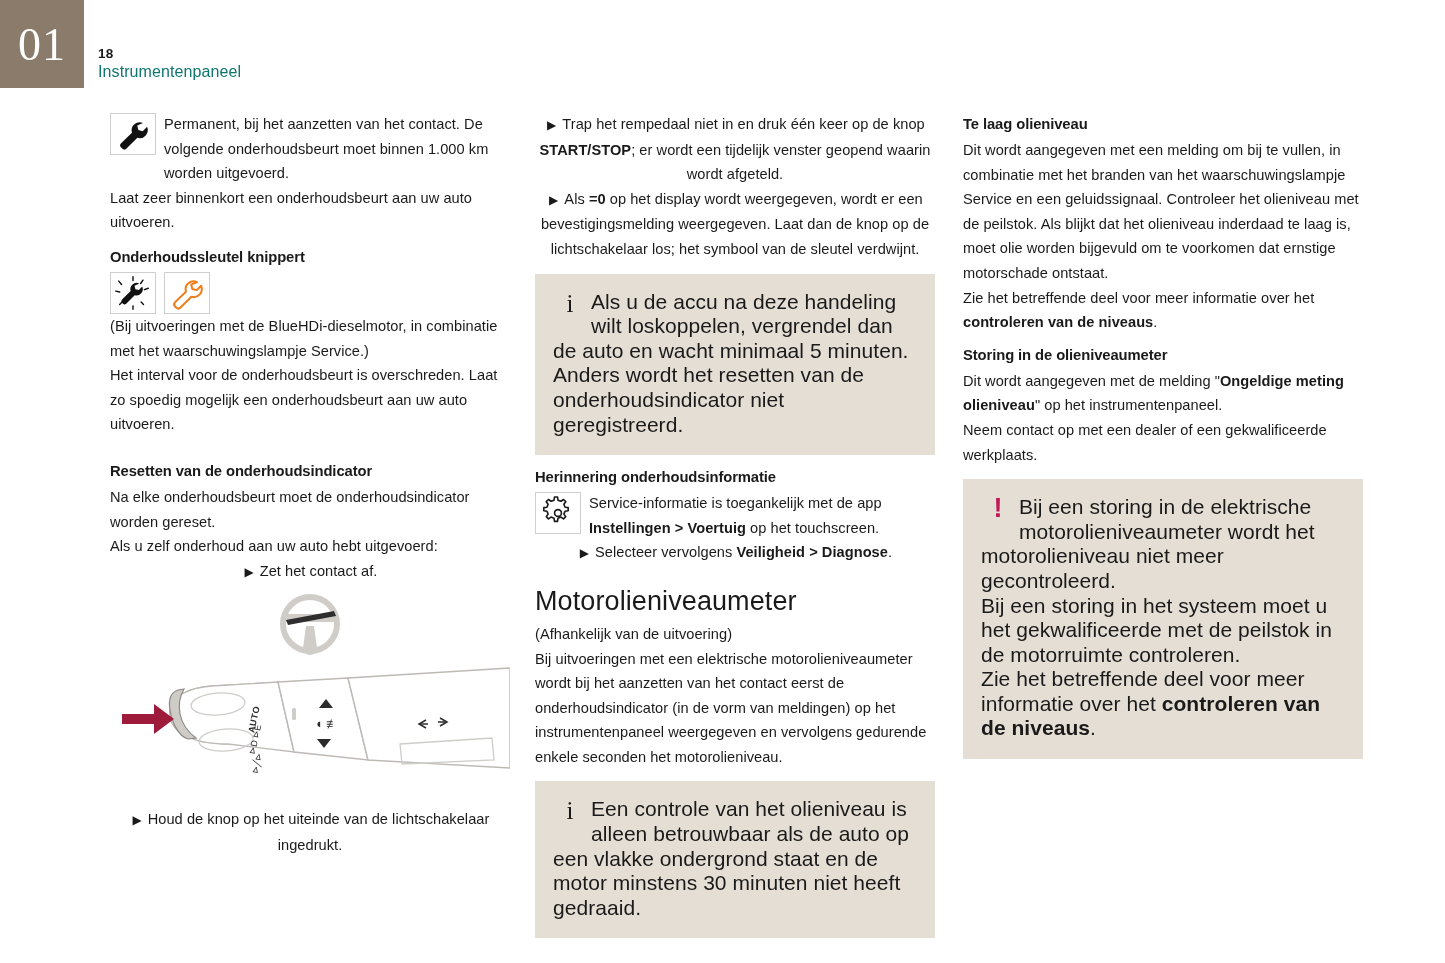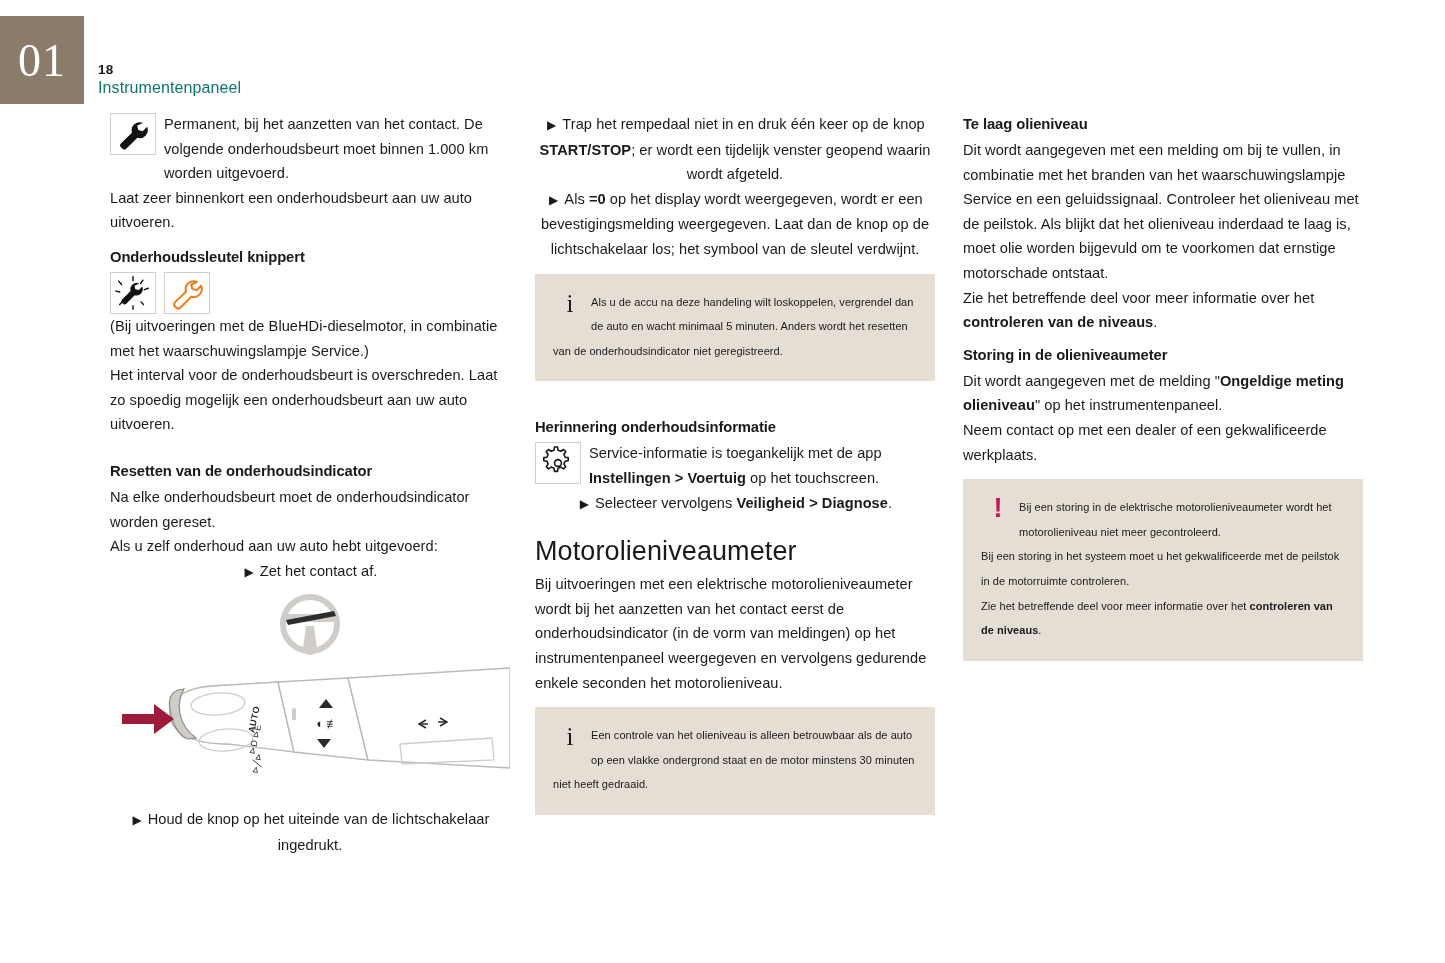--- a/index.html
+++ b/index.html
@@ -12,21 +12,21 @@
     height: 963px;
     font-family: "Liberation Sans", sans-serif;
     color: #1a1a1a;
     position: relative;
     overflow: hidden;
   }
 
   
   .page-header {
     position: absolute;
-    top: 16px; left: 0;
+    top: 0; left: 0;
     width: 100%;
     height: 90px;
   }
   .chapter-badge {
     position: absolute;
     left: 0; top: 0;
     width: 84px; height: 88px;
     background: #8b7b6b;
     color: #ffffff;
     font-family: "Liberation Serif", serif;
@@ -127,21 +127,21 @@
   
   .note {
     background: #e5ded4;
     padding: 16px 18px 18px 18px;
     margin-top: 12px;
     box-sizing: border-box;
     position: relative;
     overflow: hidden;
   }
   .note p {
-    font-size: 11px;
+    font-size: 21px;
     line-height: 24.6px;
     margin: 0;
   }
   .note-glyph {
     float: left;
     width: 34px;
     text-align: center;
     font-size: 25px;
     line-height: 27px;
     font-weight: 400;
@@ -282,38 +282,39 @@
     </p>
     <p class="bullet-line">
       <span class="arrow">▶</span>&nbsp;<span>Als </span><b>=0</b><span> op het display wordt weergegeven, wordt er een bevestigingsmelding weergegeven. Laat dan de knop op de lichtschakelaar los; het symbool van de sleutel verdwijnt.</span>
     </p>
 
     <div class="note">
       <span class="note-glyph info">i</span>
       <p>Als u de accu na deze handeling wilt loskoppelen, vergrendel dan de auto en wacht minimaal 5 minuten. Anders wordt het resetten van de onderhoudsindicator niet geregistreerd.</p>
     </div>
 
-    <div class="h-sub" style="padding-top:34px;">Herinnering onderhoudsinformatie</div>
+    <div class="h-sub" style="padding-top:10px;">Herinnering onderhoudsinformatie</div>
 
     <div class="icon-wrap">
       <span class="icon-box">
         <svg viewBox="0 0 46 42" xmlns="http://www.w3.org/2000/svg">
           <g fill="none" stroke="#1a1a1a" stroke-width="1.7" stroke-linejoin="round">
             <path d="M23 7.5 l3.1 1.2 2.7-1.9 2.3 2.3 -1.9 2.7 1.2 3.1 3.3 .5 0 3.2 -3.3 .5 -1.2 3.1 1.9 2.7 -2.3 2.3 -2.7-1.9 -3.1 1.2 -.5 3.3 -3.2 0 -.5-3.3 -3.1-1.2 -2.7 1.9 -2.3-2.3 1.9-2.7 -1.2-3.1 -3.3-.5 0-3.2 3.3-.5 1.2-3.1 -1.9-2.7 2.3-2.3 2.7 1.9 3.1-1.2 .5-3.3 3.2 0 z"></path>
             <circle cx="23" cy="21" r="3.6"></circle>
           </g>
         </svg>
       </span>
       <p><span>Service-informatie is toegankelijk met de app </span><b>Instellingen &gt; Voertuig</b><span> op het touchscreen.</span></p>
     </div>
     <p class="bullet-line">
       <span class="arrow">▶</span>&nbsp;<span>Selecteer vervolgens </span><b>Veiligheid &gt; Diagnose</b><span>.</span>
     </p>
 
     <div class="h-main">Motorolieniveaumeter</div>
+    <p>(Afhankelijk van de uitvoering)</p>
     <p>Bij uitvoeringen met een elektrische motorolieniveaumeter wordt bij het aanzetten van het contact eerst de onderhoudsindicator (in de vorm van meldingen) op het instrumentenpaneel weergegeven en vervolgens gedurende enkele seconden het motorolieniveau.</p>
 
     <div class="note">
       <span class="note-glyph info">i</span>
       <p>Een controle van het olieniveau is alleen betrouwbaar als de auto op een vlakke ondergrond staat en de motor minstens 30 minuten niet heeft gedraaid.</p>
     </div>
   </div>
 
   <div class="col col-3">
 

